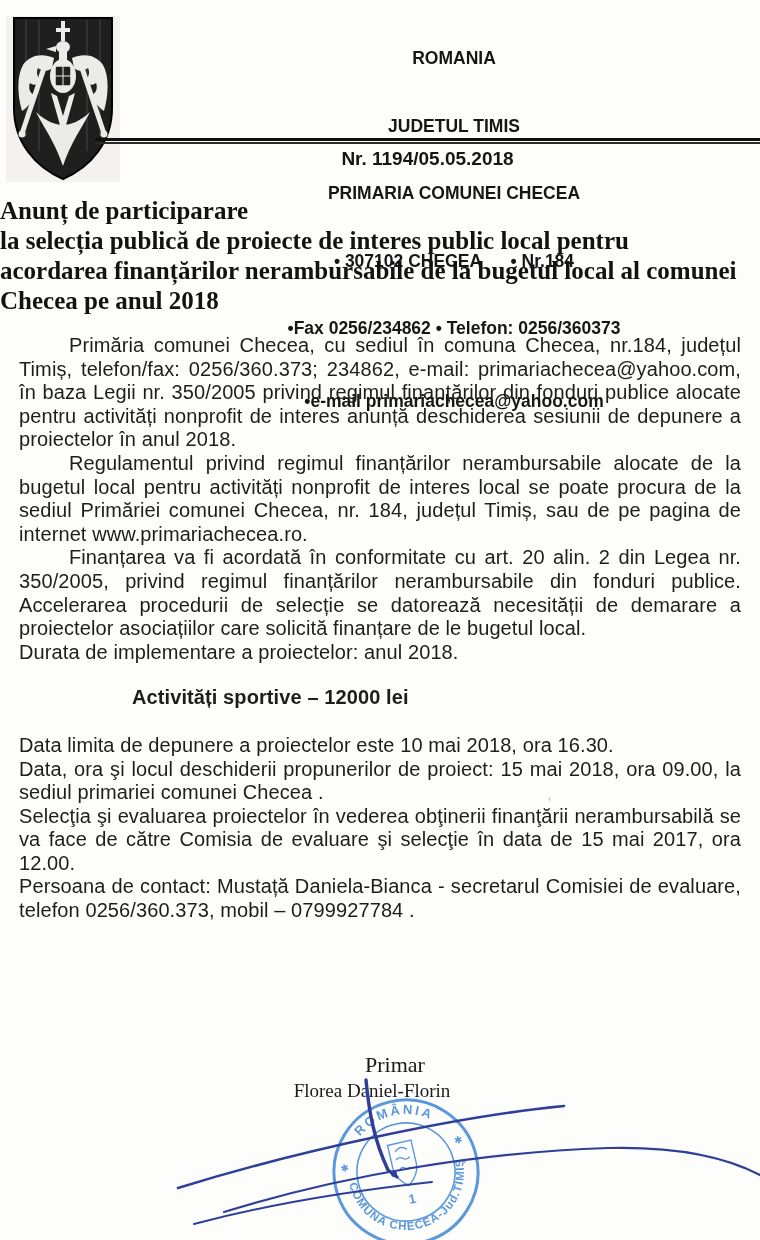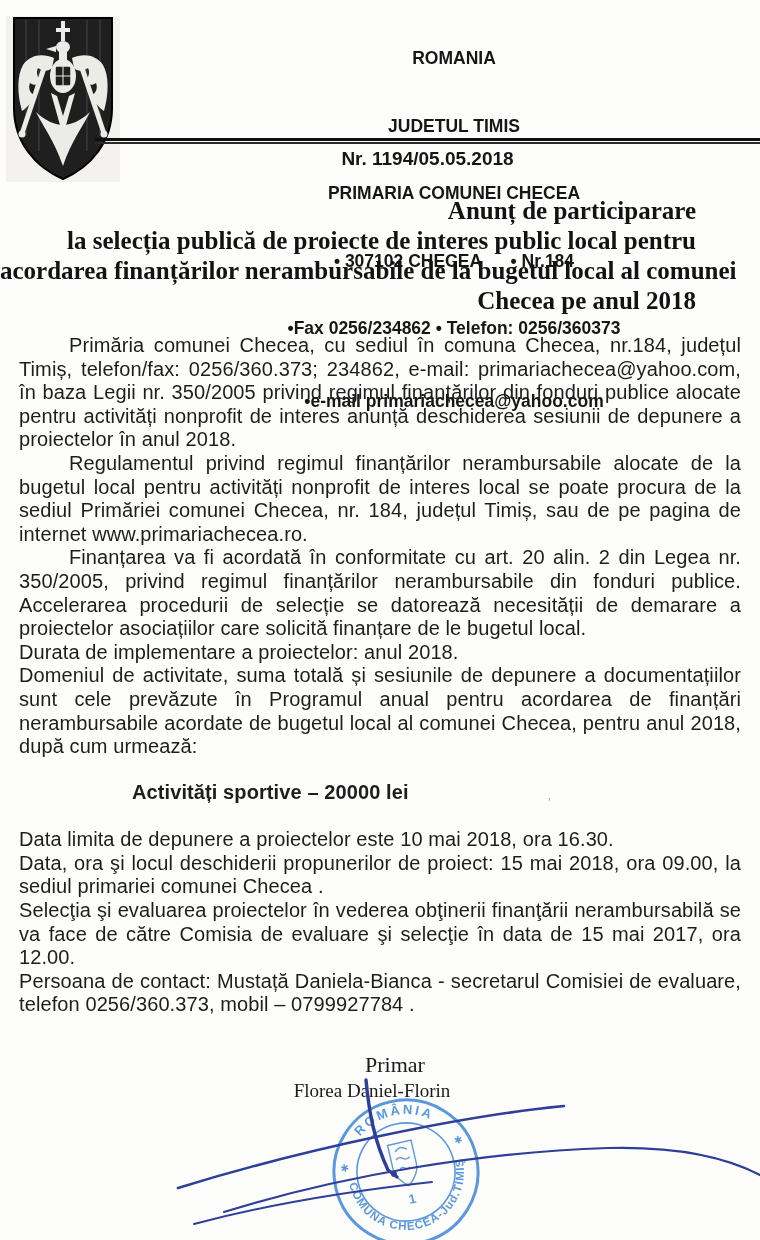--- a/index.html
+++ b/index.html
@@ -22,21 +22,21 @@
     position:absolute;left:95px;top:138px;width:665px;height:6px;
     border-top:3px solid #101010;border-bottom:2px solid #2a2a2a;
     box-sizing:border-box;
   }
   .doc-number{
     position:absolute;left:95px;top:148px;width:665px;text-align:center;
     font-weight:bold;font-size:19px;color:#161616;
   }
   
   .title-block{
-    position:absolute;left:0;top:196px;width:696px;text-align:right;
+    position:absolute;left:0;top:196px;width:696px;text-align:left;
     font-family:"Liberation Serif",serif;font-weight:bold;
     font-size:25px;line-height:30px;color:#121212;
   }
   .title-line{white-space:nowrap;}
   
   .body-block{
     position:absolute;left:0;top:334px;width:760px;padding:0 19px;
     box-sizing:border-box;font-size:20px;line-height:23.6px;
     text-align:justify;color:#1d1d1d;letter-spacing:0.1px;
   }
@@ -110,22 +110,21 @@
     <div class="title-line">la selecția publică de proiecte de interes public local pentru</div>
     <div class="title-line">acordarea finanțărilor nerambursabile de la bugetul local al comunei</div>
     <div class="title-line">Checea pe anul 2018</div>
   </div>
 
   <div class="body-block">
     <p class="indent">Primăria comunei Checea, cu sediul în comuna Checea, nr.184, județul Timiș, telefon/fax: 0256/360.373; 234862, e-mail: primariachecea@yahoo.com, în baza Legii nr. 350/2005 privind regimul finanțărilor din fonduri publice alocate pentru activități nonprofit de interes  anunță deschiderea sesiunii de depunere a proiectelor în anul 2018.</p>
     <p class="indent">Regulamentul privind regimul finanțărilor nerambursabile alocate de la bugetul local pentru activități nonprofit de interes local se poate procura de la sediul Primăriei comunei Checea,  nr. 184, județul Timiș, sau de pe pagina de internet www.primariachecea.ro.</p>
     <p class="indent">Finanțarea va fi acordată în conformitate cu art. 20 alin. 2 din Legea nr. 350/2005, privind regimul finanțărilor nerambursabile din fonduri publice. Accelerarea procedurii de selecție se datorează necesității de demarare a proiectelor asociațiilor care solicită finanțare de le bugetul local.</p>
     <p>Durata de implementare a proiectelor: anul 2018.</p>
-    <p>Domeniul de activitate, suma totală și sesiunile de depunere a documentațiilor sunt cele prevăzute în Programul anual pentru acordarea de finanțări nerambursabile acordate de bugetul local al comunei Checea, pentru anul 2018, după cum urmează:</p>
-    <p class="activity-heading">Activități sportive – 20000 lei</p>
+    <p class="activity-heading">Activități sportive – 12000 lei</p>
     <p>Data limita de depunere a proiectelor este 10 mai 2018, ora 16.30.</p>
     <p>Data, ora şi locul deschiderii propunerilor de proiect: 15 mai 2018, ora 09.00, la sediul primariei comunei Checea .</p>
     <p>Selecţia şi evaluarea proiectelor în vederea obţinerii finanţării nerambursabilă se va face de către Comisia de evaluare şi selecţie în data de 15 mai 2017, ora 12.00.</p>
     <p>Persoana de contact: Mustață Daniela-Bianca - secretarul Comisiei de evaluare, telefon 0256/360.373, mobil – 0799927784 .</p>
   </div>
 
   <span class="speck" style="left:548px;top:796px;">ʼ</span>
 
   <div class="primar-label">Primar</div>
   <div class="signer-name">Florea Daniel-Florin</div>

